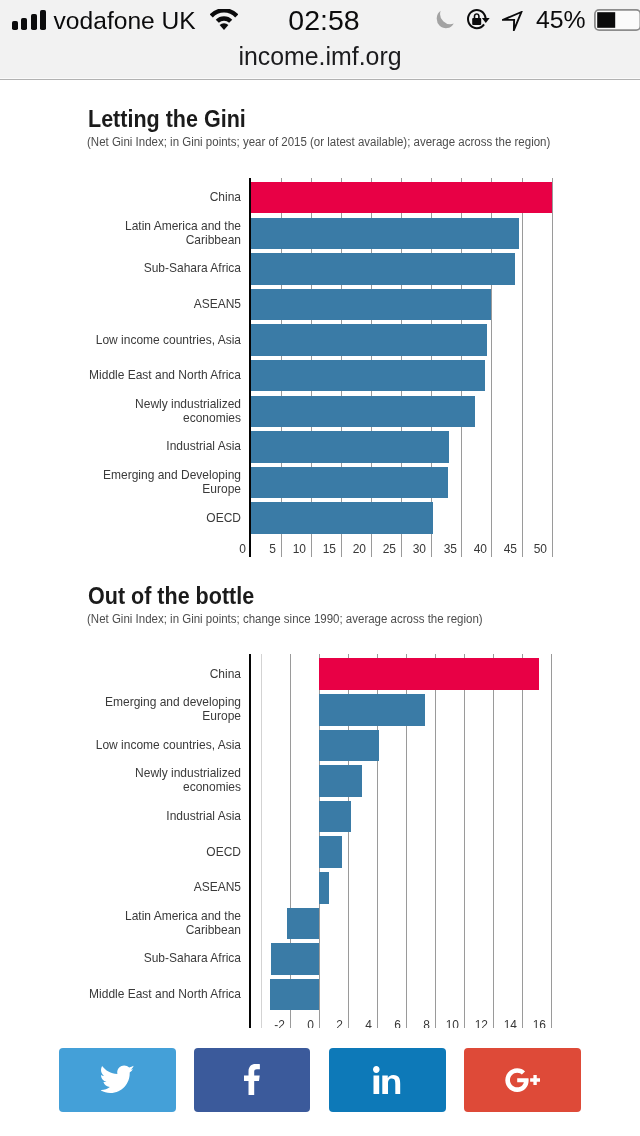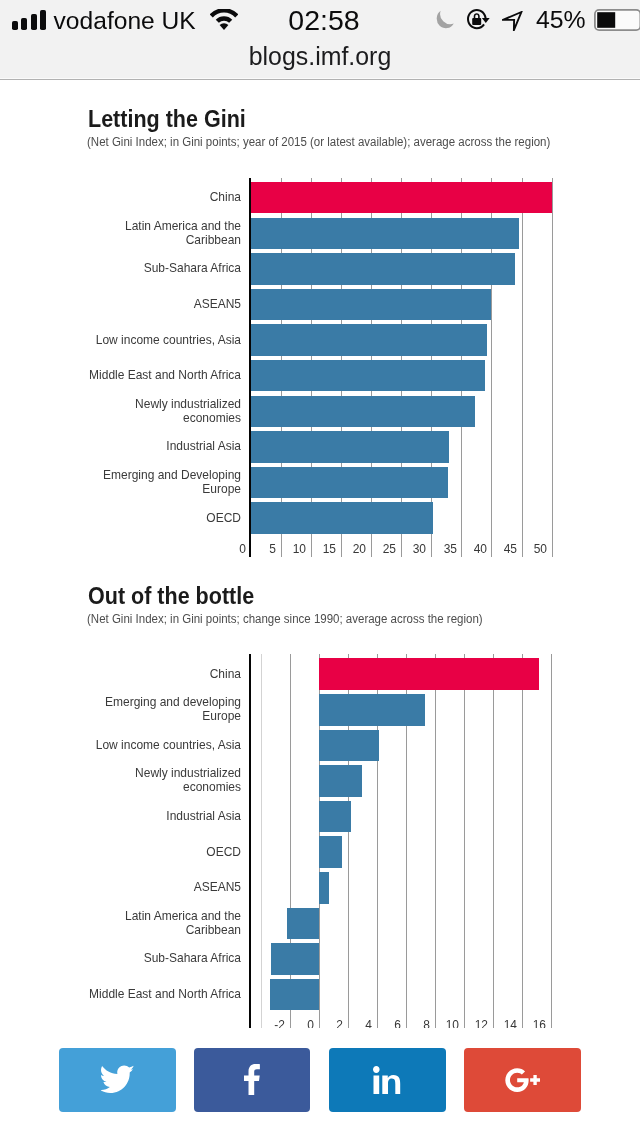--- a/index.html
+++ b/index.html
@@ -93,21 +93,21 @@
     </svg>
     <span class="batt-pct">45%</span>
     <svg class="batt" width="53" height="22" viewBox="0 0 53 22">
       <rect x="0.9" y="0.9" width="45.5" height="20.2" rx="4.2" fill="#fbfbfb" stroke="#8c8c8c" stroke-width="1.8"></rect>
       <rect x="3.2" y="3.2" width="18" height="15.6" fill="#0b0b0c"></rect>
       <path fill="#8c8c8c" d="M49.2 7.1c1.6.7 2.6 2 2.6 3.9s-1 3.2-2.6 3.9V7.1z"></path>
     </svg>
   </div>
 </div>
 <div class="urlbar">
-  <span>blogs.imf.org</span>
+  <span>income.imf.org</span>
 </div>
 <div class="urlbar-sep"></div>
 <div class="urlbar-sep2"></div>
 
 <div class="chart">
   <div class="chart-title" style="left: 88px; top: 106px; font-size: 23.1px;">Letting the Gini</div>
   <div class="chart-sub" style="left: 87px; top: 134.5px;">(Net Gini Index; in Gini points; year of 2015 (or latest available); average across the region)</div>
   <div class="plot">
       <div class="grid-line" style="left: 280.7px; top: 177.7px; height: 379.3px;"></div>
       <div class="grid-line" style="left: 310.8px; top: 177.7px; height: 379.3px;"></div>

